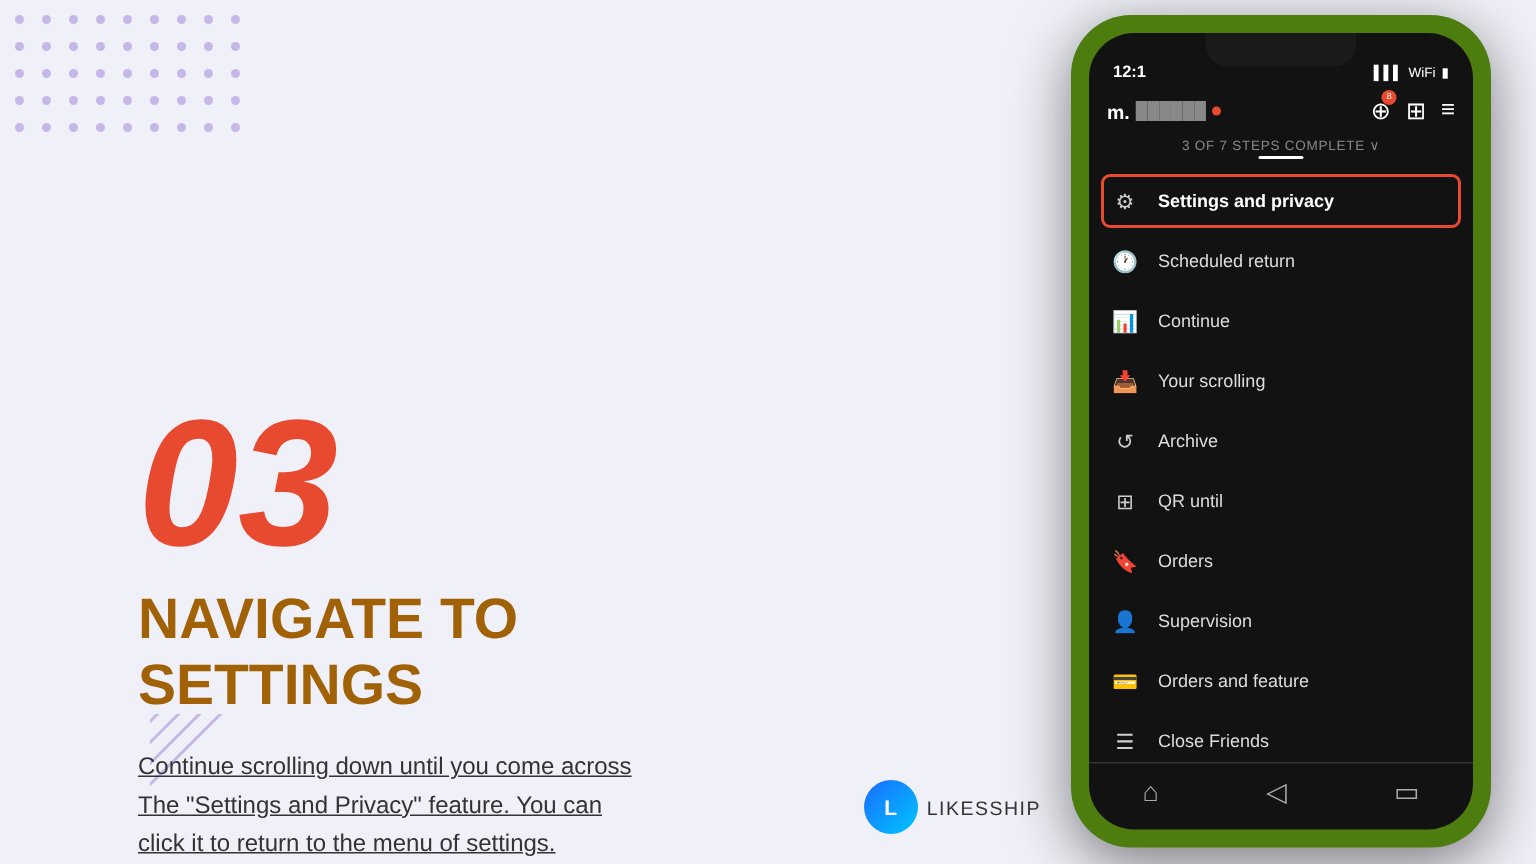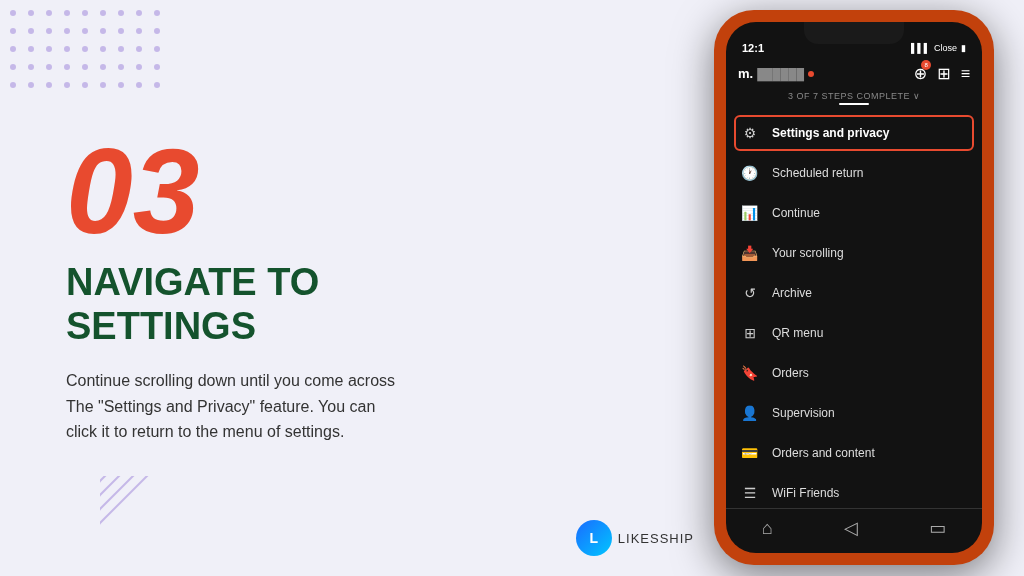--- a/index.html
+++ b/index.html
@@ -49,62 +49,63 @@
 
     
     .left-content {
       position: absolute;
       left: 0;
       top: 0;
       width: 590px;
       height: 576px;
       display: flex;
       flex-direction: column;
-      justify-content: center;
-      padding-left: 66px;
+      justify-content: flex-end;
+      padding-left: 92px;
     }
 
     .step-number {
       font-size: 120px;
       font-weight: 900;
       color: #e84a2f;
       line-height: 1;
       margin-bottom: 10px;
       font-style: italic;
     }
 
     .step-title {
       font-size: 38px;
       font-weight: 900;
-      color: #14532d;
+      color: #a16207;
       line-height: 1.15;
       text-transform: uppercase;
       margin-bottom: 20px;
     }
 
     .step-description {
       font-size: 16px;
       color: #333;
       line-height: 1.6;
       max-width: 340px;
+      text-decoration: underline;
     }
 
     
     .phone-container {
       position: absolute;
       right: 30px;
       top: 10px;
       width: 280px;
       height: 555px;
     }
 
     .phone-frame {
       width: 100%;
       height: 100%;
-      background: #c2410c;
+      background: #4d7c0f;
       border-radius: 40px;
       padding: 12px;
       box-shadow: 0 10px 40px rgba(0,0,0,0.5);
       position: relative;
     }
 
     
     .phone-notch {
       position: absolute;
       top: 12px;
@@ -377,21 +378,21 @@
 
 <div class="phone-container">
   <div class="phone-frame">
     <div class="phone-notch"></div>
     <div class="phone-screen">
 
       <div class="status-bar">
         <span class="status-time">12:1</span>
         <div class="status-icons">
           <span>▌▌▌</span>
-          <span>Close</span>
+          <span>WiFi</span>
           <span>▮</span>
         </div>
       </div>
 
       <div class="app-topbar">
         <div class="username-area">
           <span class="username-text">m.</span>
           <span class="username-text" style="color:#888;font-size:11px;">██████</span>
           <span class="username-dot"></span>
         </div>
@@ -426,37 +427,37 @@
         <div class="menu-item">
           <div class="menu-icon">📥</div>
           <span class="menu-label">Your scrolling</span>
         </div>
         <div class="menu-item">
           <div class="menu-icon">↺</div>
           <span class="menu-label">Archive</span>
         </div>
         <div class="menu-item">
           <div class="menu-icon">⊞</div>
-          <span class="menu-label">QR menu</span>
+          <span class="menu-label">QR until</span>
         </div>
         <div class="menu-item">
           <div class="menu-icon">🔖</div>
           <span class="menu-label">Orders</span>
         </div>
         <div class="menu-item">
           <div class="menu-icon">👤</div>
           <span class="menu-label">Supervision</span>
         </div>
         <div class="menu-item">
           <div class="menu-icon">💳</div>
-          <span class="menu-label">Orders and content</span>
+          <span class="menu-label">Orders and feature</span>
         </div>
         <div class="menu-item">
           <div class="menu-icon">☰</div>
-          <span class="menu-label">WiFi Friends</span>
+          <span class="menu-label">Close Friends</span>
         </div>
 
       </div>
 
       <div class="bottom-nav">
         <span class="bottom-nav-icon">⌂</span>
         <span class="bottom-nav-icon">◁</span>
         <span class="bottom-nav-icon">▭</span>
       </div>
 

